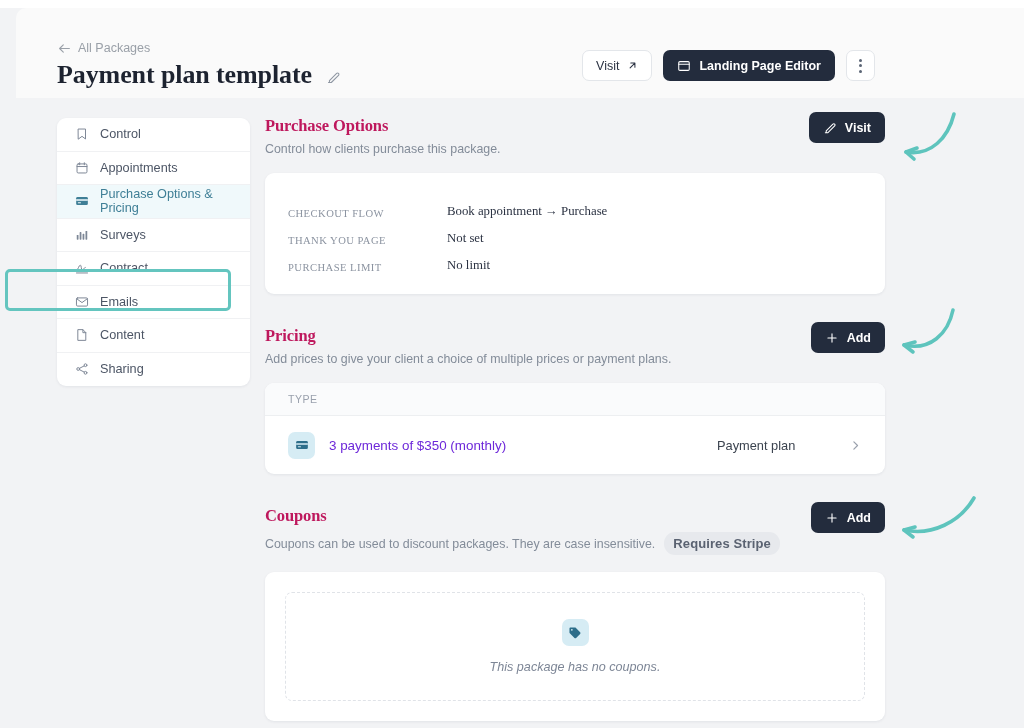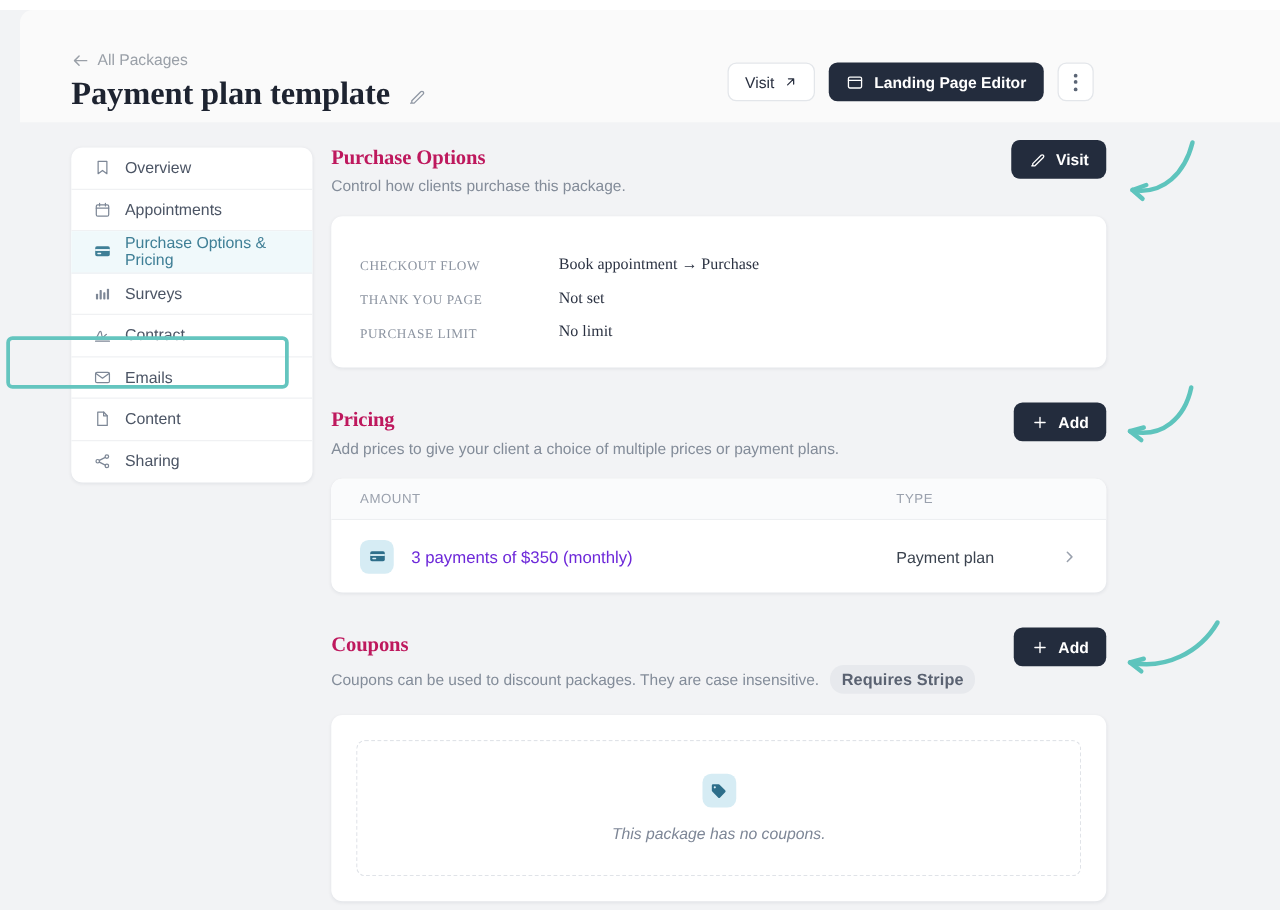--- a/index.html
+++ b/index.html
@@ -230,21 +230,21 @@
   <div class="body-area">
 
     <div class="sidebar">
 
       <div class="nav-item">
         <span>
           <svg class="nav-icon" viewBox="0 0 24 24" fill="none" stroke="currentColor" stroke-width="1.7" stroke-linecap="round" stroke-linejoin="round">
             <path d="M6 3.5h12v17l-6-4.5-6 4.5z"></path>
           </svg>
         </span>
-        <span>Overview</span>
+        <span>Control</span>
       </div>
 
       <div class="nav-item">
         <span>
           <svg class="nav-icon" viewBox="0 0 24 24" fill="none" stroke="currentColor" stroke-width="1.7" stroke-linecap="round" stroke-linejoin="round">
             <rect x="3.5" y="5" width="17" height="15.5" rx="2"></rect>
             <path d="M3.5 9.5h17M8 3v3.5M16 3v3.5"></path>
           </svg>
         </span>
         <span>Appointments</span>
@@ -374,21 +374,20 @@
                   <path d="M12 5v14M5 12h14"></path>
                 </svg>
               </span>
               <span>Add</span>
             </button>
           </div>
         </div>
 
         <div class="card">
           <div class="tbl-head">
-            <div class="th amount">AMOUNT</div>
             <div class="th type">TYPE</div>
           </div>
 
           <div class="tbl-row">
             <div class="row-amount">
               <span class="icon-sq">
                 <svg viewBox="0 0 24 24" fill="currentColor">
                   <rect x="2" y="5" width="20" height="14" rx="2.4"></rect>
                   <rect x="2" y="9" width="20" height="2.6" fill="#d6ecf4"></rect>
                   <rect x="4.8" y="14" width="5.5" height="2" rx="1" fill="#d6ecf4"></rect>

